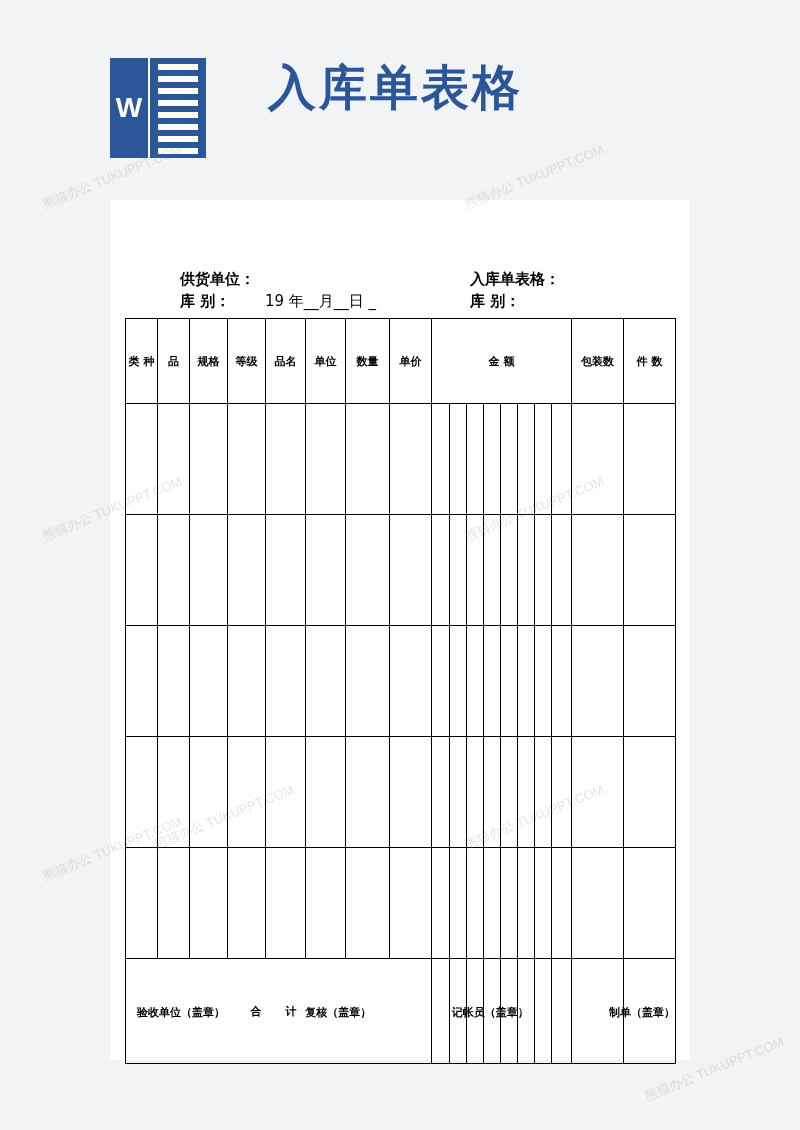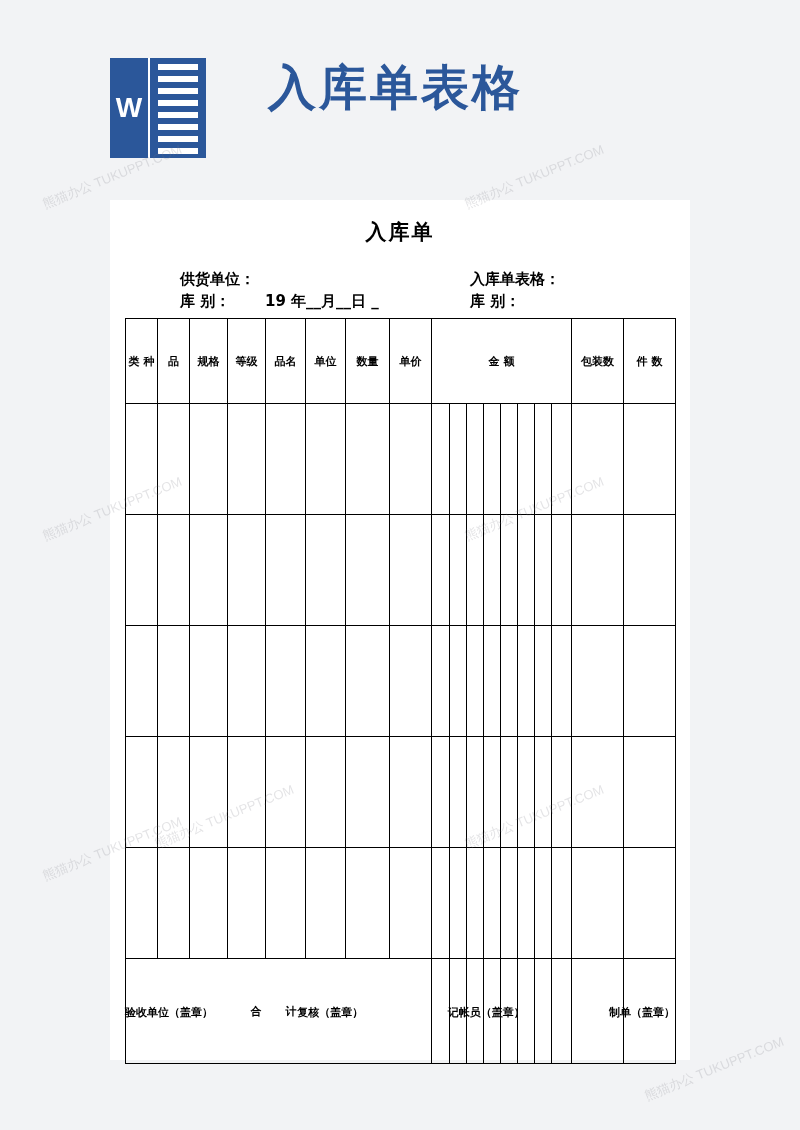--- a/index.html
+++ b/index.html
@@ -113,21 +113,21 @@
     font-size: 15px;
     color: #000;
     font-family: "DejaVu Sans", sans-serif;
   }
   .meta .row {
     position: relative;
     height: 22px;
   }
   .meta .m-left  { position: absolute; left: 10px;  top: 0; font-weight: bold; }
   .meta .m-right { position: absolute; left: 300px; top: 0; font-weight: bold; }
-  .meta .m-date  { position: absolute; left: 95px;  top: 0; font-weight: bold; }
+  .meta .m-date  { position: absolute; left: 95px;  top: 0; font-weight: normal; }
 
   
   .tbl-wrap {
     position: absolute;
     left: 15px;
     top: 118px;
     width: 550px;
     height: 670px;
   }
   table.main {
@@ -173,21 +173,21 @@
     left: 15px;
     top: 805px;
     width: 550px;
     display: flex;
     justify-content: space-between;
     font-size: 11px;
     font-weight: bold;
     color: #000;
     font-family: "DejaVu Sans", sans-serif;
   }
-  .signrow div { white-space: nowrap; }
+  .signrow div { white-space: nowrap; padding-left: 12px; }
 
   
   .wm {
     position: absolute;
     font-size: 13px;
     color: rgba(120,120,130,0.20);
     font-family: "Liberation Sans", sans-serif;
     white-space: nowrap;
     transform: rotate(-22deg);
     pointer-events: none;
@@ -209,21 +209,20 @@
         <i></i>
         <i></i>
         <i></i>
     </div>
   </div>
   <div class="banner-title">入库单表格</div>
 </div>
 
 <div class="sheet">
 
-  <div class="doc-title">入库单</div>
 
   <div class="meta">
     <div class="row">
       <span class="m-left">供货单位：</span>
       <span class="m-right">入库单表格：</span>
     </div>
     <div class="row">
       <span class="m-left">库    别：</span>
       <span class="m-date">19  年__月__日  _</span>
       <span class="m-right">库    别：</span>

